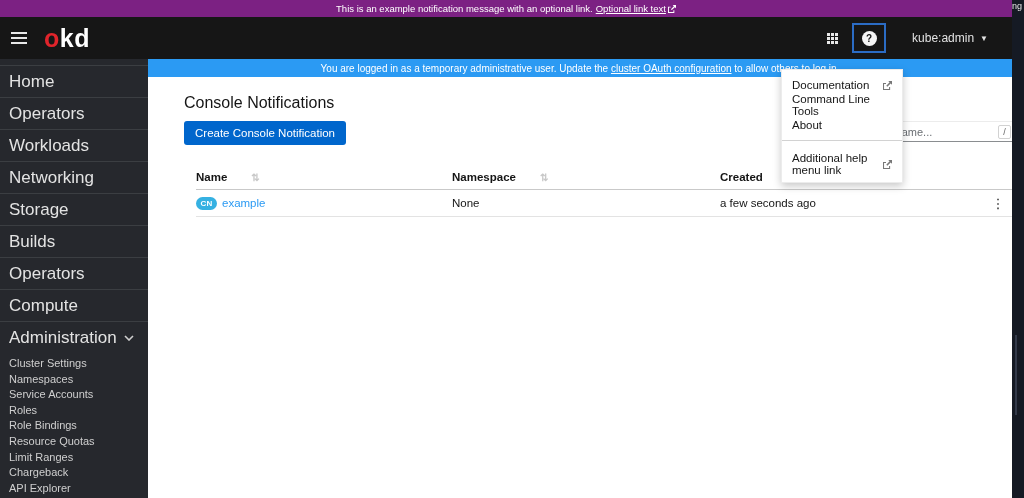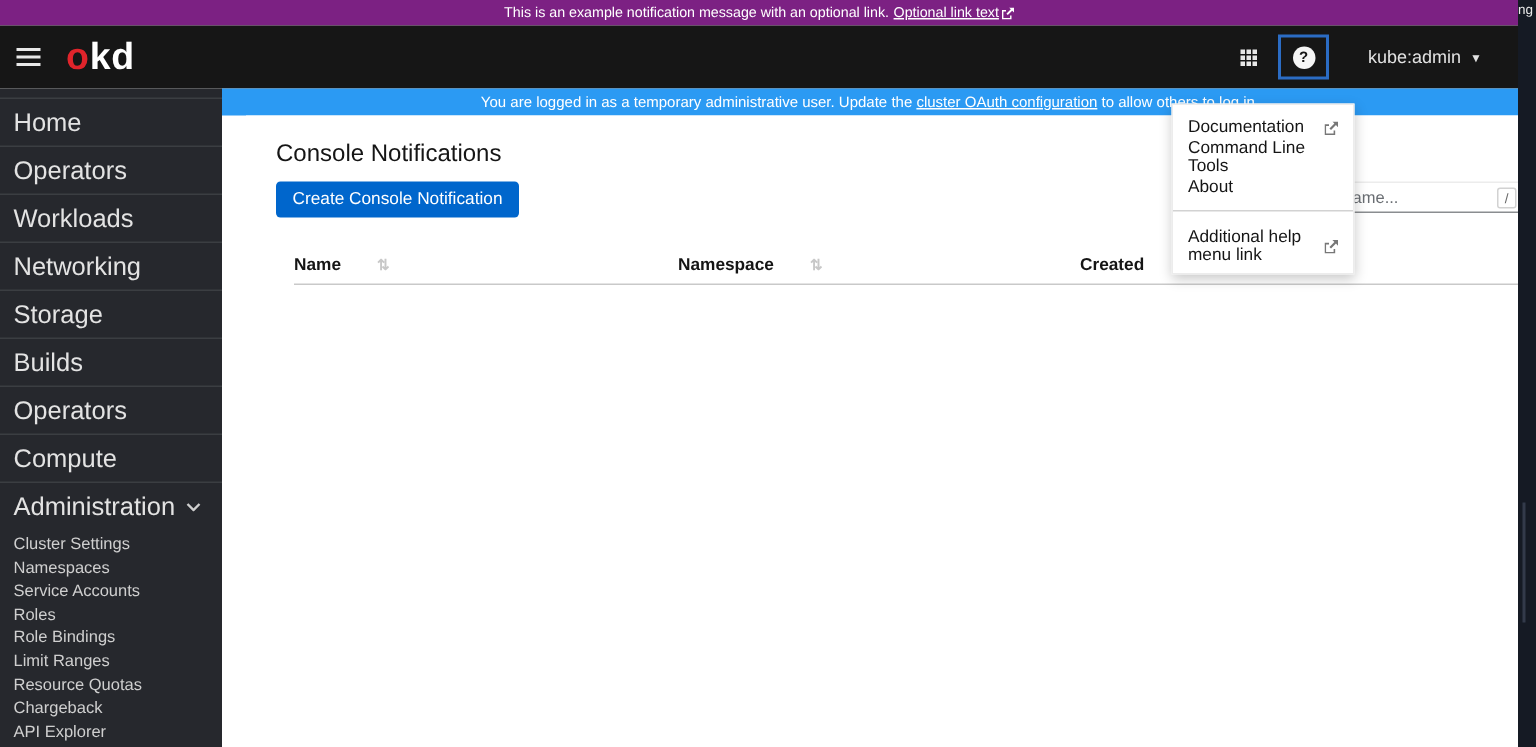--- a/index.html
+++ b/index.html
@@ -164,22 +164,22 @@
             <polyline points="1,1 5,5 9,1" fill="none" stroke="#cfcfcf" stroke-width="1.6"></polyline>
           </svg>
         </span>
     </div>
     <div class="subnav">
       <div class="subnav-item">Cluster Settings</div>
       <div class="subnav-item">Namespaces</div>
       <div class="subnav-item">Service Accounts</div>
       <div class="subnav-item">Roles</div>
       <div class="subnav-item">Role Bindings</div>
+      <div class="subnav-item">Resource Quotas</div>
       <div class="subnav-item">Limit Ranges</div>
-      <div class="subnav-item">Resource Quotas</div>
       <div class="subnav-item">Chargeback</div>
       <div class="subnav-item">API Explorer</div>
     </div>
   </div>
 
   <div class="main">
     <h1 class="page-title">Console Notifications</h1>
     <button class="create-btn">Create Console Notification</button>
 
     <div class="search-box">
@@ -196,20 +196,29 @@
         <div class="th">
             <span>Namespace</span>
             <span class="sort-ic">⇅</span>
           </div>
         <div class="th">
             <span>Created</span>
             <span class="sort-ic">⇅</span>
           </div>
         <div></div>
       </div>
+      <div class="trow">
+        <div class="res-cell">
+          <span class="badge">CN</span>
+          <a class="res-link">example</a>
+        </div>
+        <div class="cell">None</div>
+        <div class="cell">a few seconds ago</div>
+        <div class="kebab">⋮</div>
+      </div>
     </div>
   </div>
 
   <div class="help-dropdown">
     <div class="dd-item">
       <span class="txt">Documentation</span>
       <span class="ext-ic">
           <svg width="9" height="9" viewBox="0 0 12 12">
             <path fill="#777" d="M7 0h5v5L10.2 3.2 5.8 7.6 4.4 6.2 8.8 1.8 7 0zM0 2.5h4v1.4H1.4v6.7h6.7V8h1.4v4H0z"></path>
           </svg>

